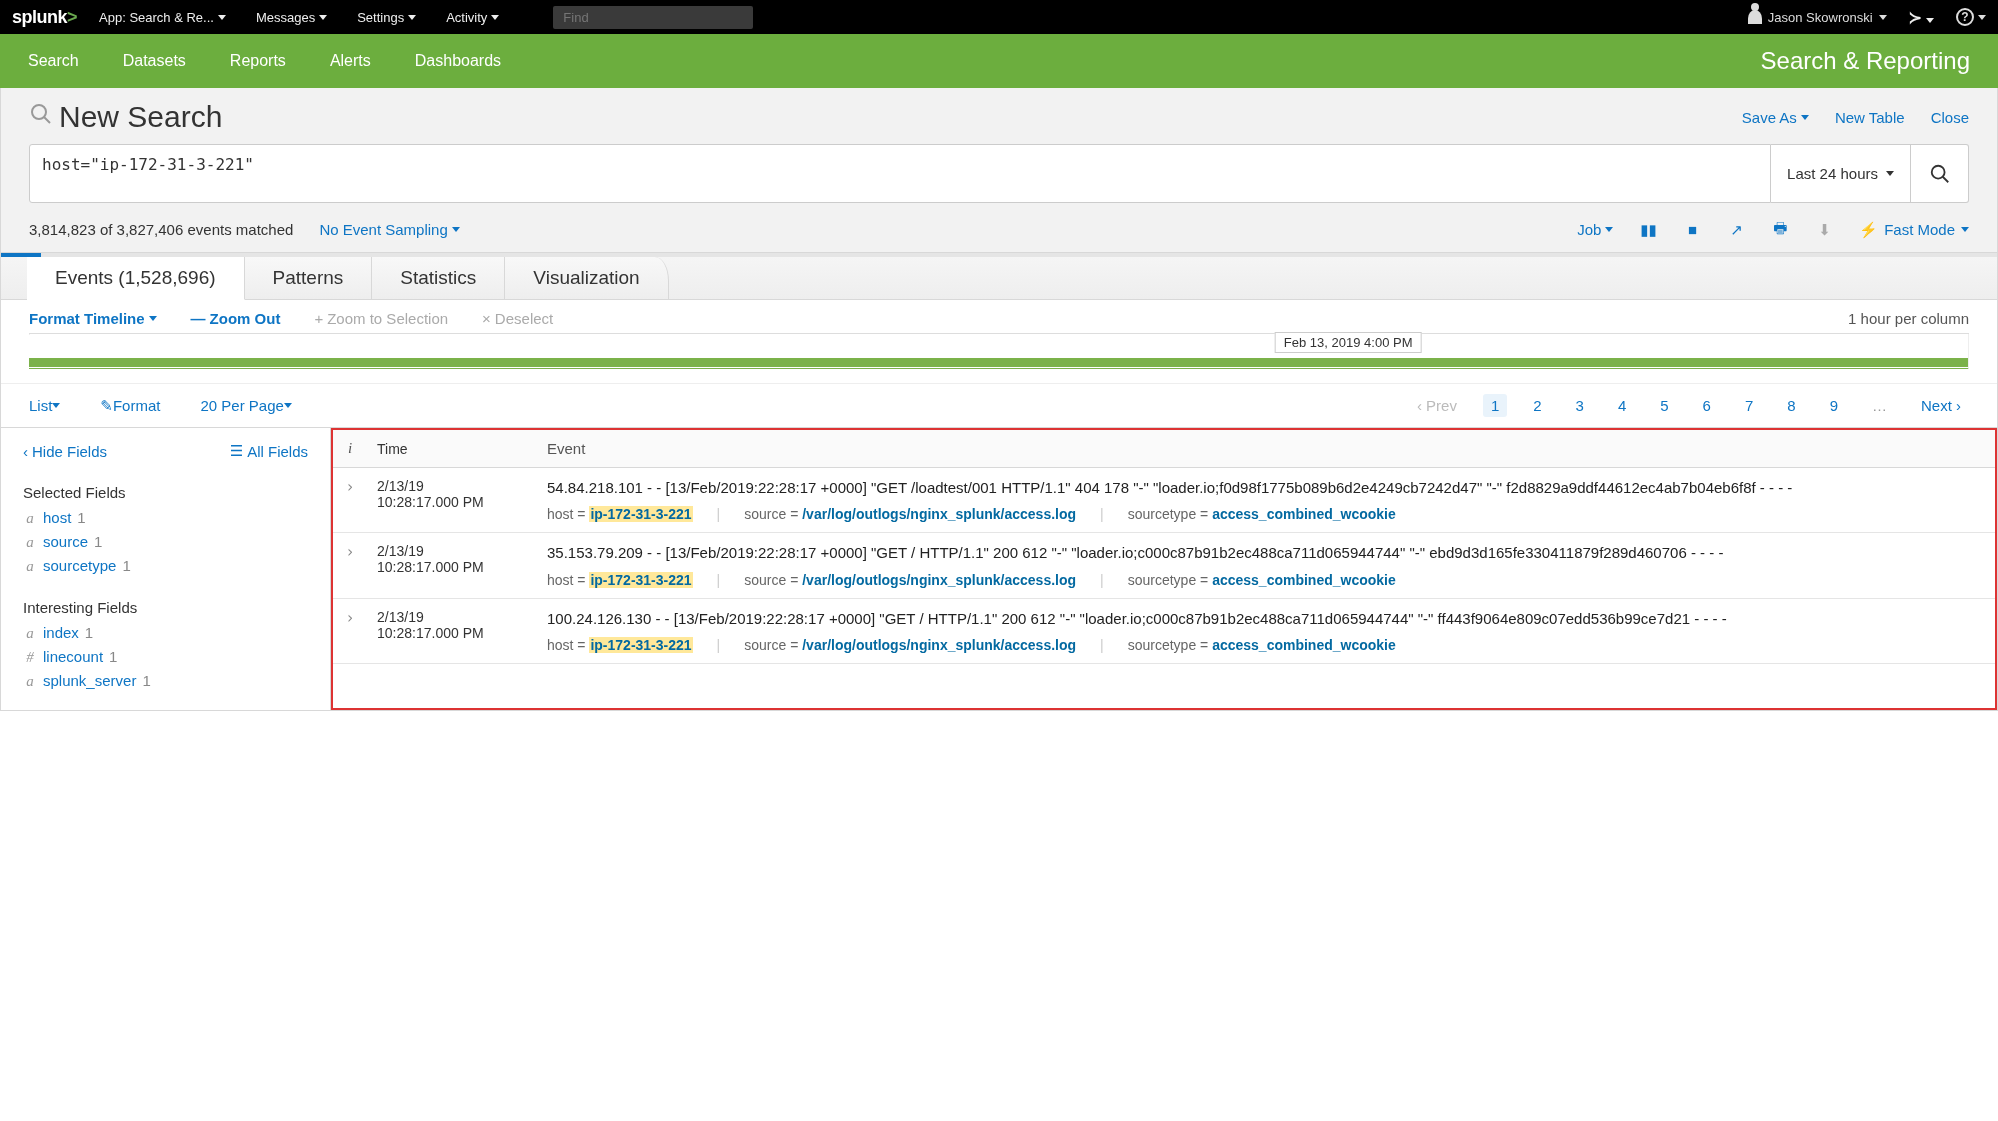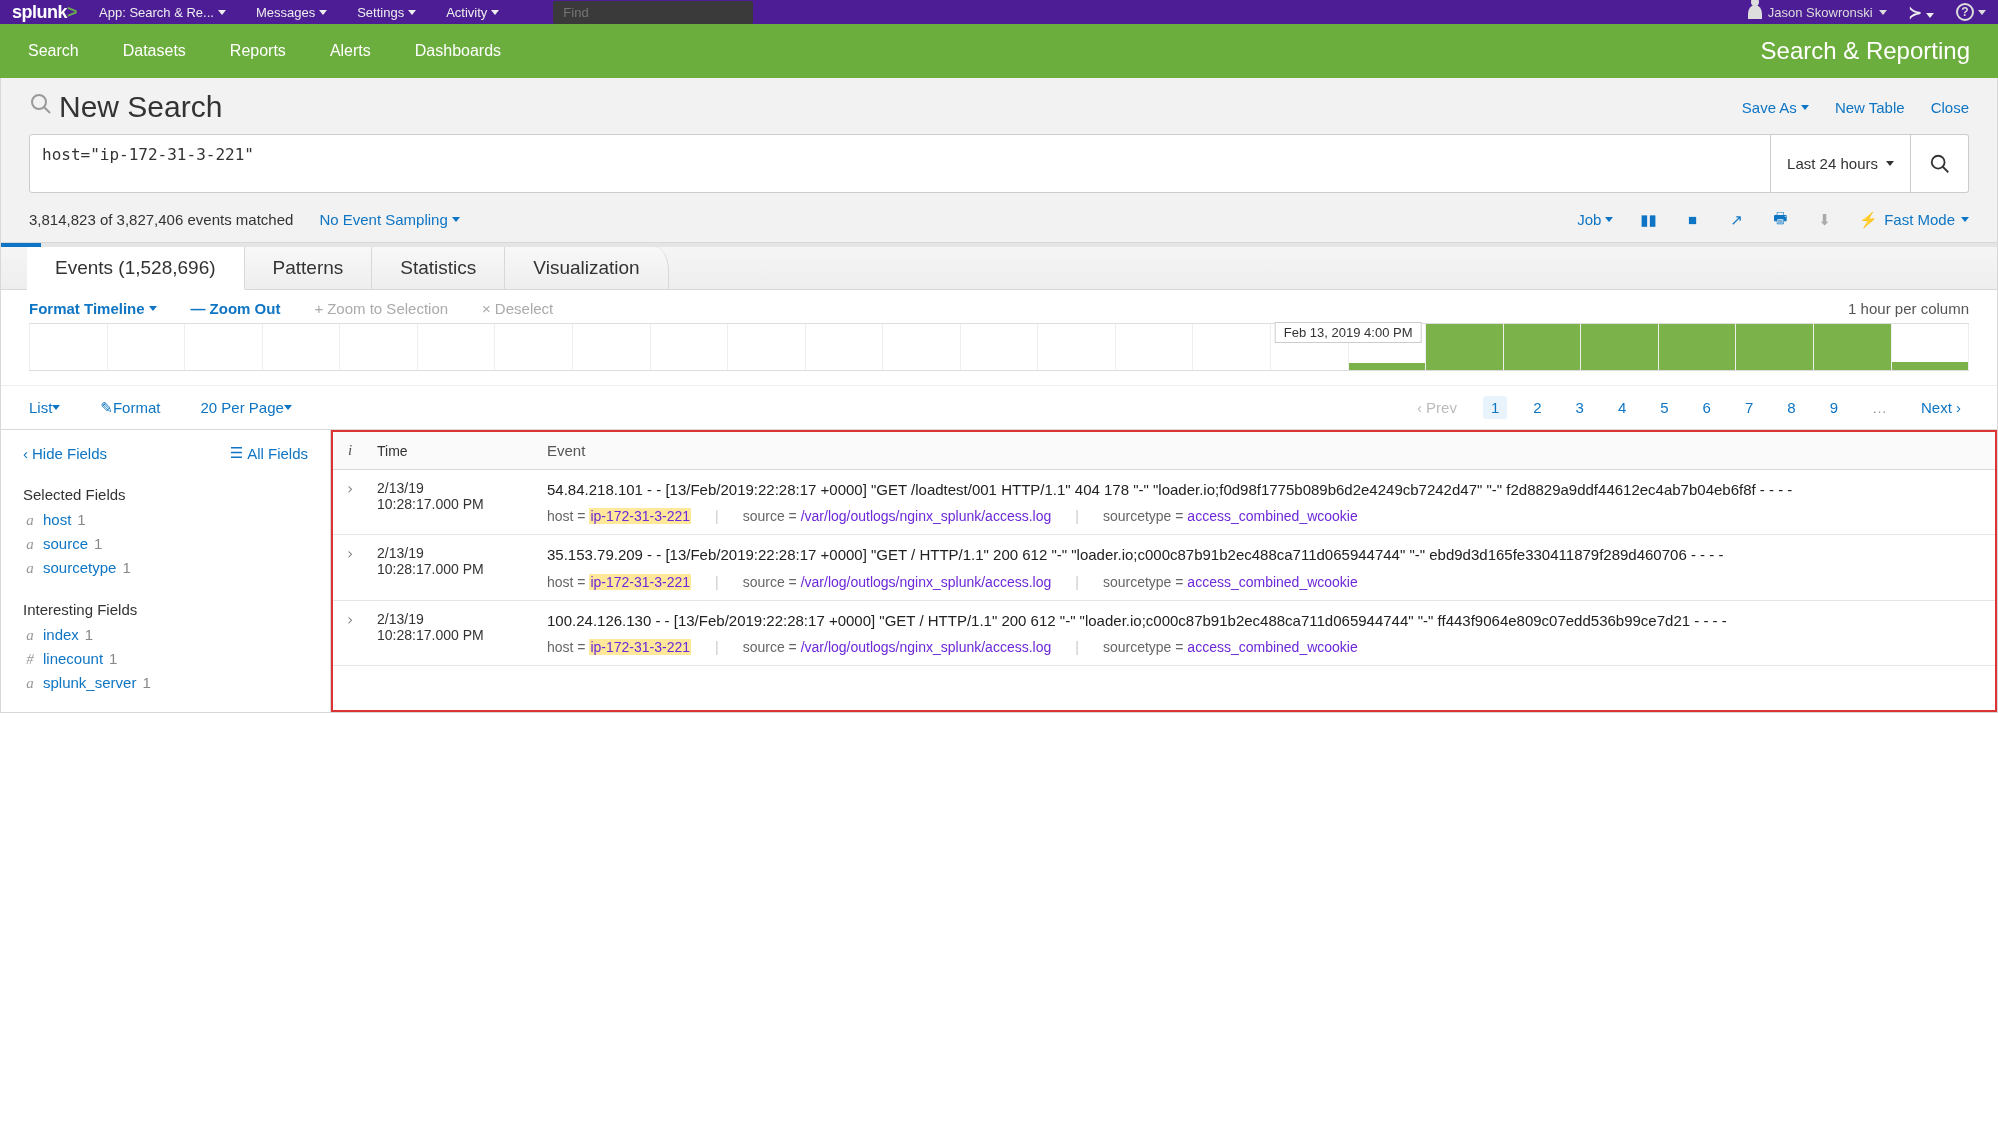--- a/index.html
+++ b/index.html
@@ -1,19 +1,19 @@
 <!DOCTYPE html>
 <html><head>
   <meta charset="utf-8">
   <style>
     * { margin: 0; padding: 0; box-sizing: border-box; }
     body { font-family: "Helvetica Neue", Helvetica, Arial, sans-serif; font-size: 14px; color: #333; background: #fff; }
 
     
-    .topbar { background: #4c1d95; height: 24px; display: flex; align-items: center; padding: 0 12px; color: #ddd; font-size: 13px; }
+    .topbar { background: #000000; height: 34px; display: flex; align-items: center; padding: 0 12px; color: #ddd; font-size: 13px; }
     .topbar .logo { color: #fff; font-weight: 700; font-size: 18px; margin-right: 22px; letter-spacing: -.5px; }
     .topbar .logo .gt { color: #6aa84f; font-weight: 700; }
     .topbar .menu { display: flex; gap: 30px; align-items: center; }
     .topbar .menu-item { cursor: pointer; color: #eee; font-size: 13px; display: flex; align-items: center; gap: 4px; }
     .topbar .find { margin-left: 24px; }
     .topbar .find input { background: #3a3a3a; border: none; color: #eee; padding: 4px 10px; width: 200px; font-size: 13px; border-radius: 2px; }
     .topbar .right { margin-left: auto; display: flex; align-items: center; gap: 22px; }
     .topbar .user { display: flex; align-items: center; gap: 6px; cursor: pointer; }
     .caret-down { display: inline-block; width: 0; height: 0; border-left: 4px solid transparent; border-right: 4px solid transparent; border-top: 5px solid currentColor; }
     .person-icon { width: 14px; height: 14px; background: #ddd; border-radius: 50% 50% 0 0 / 60% 60% 0 0; position: relative; }
@@ -56,21 +56,21 @@
     .viewtabs { display: flex; background: linear-gradient(#f5f5f5, #eee); border-bottom: 1px solid #d8d8d8; font-size: 19px; padding-left: 26px; }
     .viewtabs .vt { padding: 10px 28px; border-right: 1px solid #d8d8d8; cursor: pointer; color: #333; position: relative; background: linear-gradient(#f8f8f8,#eee); }
     .viewtabs .vt.active { background: #fff; border-bottom: 1px solid #fff; margin-bottom: -1px; }
     .viewtabs .vt.last { border-top-right-radius: 14px 24px; }
 
     
     .tlrow { display: flex; align-items: center; padding: 10px 28px 6px; gap: 34px; font-size: 15px; }
     .tlrow .link { color: #0e75c4; cursor: pointer; display: inline-flex; align-items: center; gap: 4px; font-weight: bold; }
     .tlrow .dis { color: #aaa; display: inline-flex; align-items: center; gap: 4px; }
     .tlrow .per { margin-left: auto; color: #555; }
-    .timeline { position: relative; margin: 0 28px 14px; height: 48px; display: flex; border-top: 1px solid #ddd; border-bottom: 1px solid #ddd; }
+    .timeline { position: relative; margin: 0 28px 14px; height: 36px; display: flex; border-top: 1px solid #ddd; border-bottom: 1px solid #ddd; flex-direction: column; }
     .timeline .col { flex: 1; border-right: 1px solid #eee; position: relative; display: flex; align-items: flex-end; }
     .timeline .col:first-child { border-left: 1px solid #eee; }
     .timeline .bar { width: 100%; background: #7bb24a; }
     .timeline .tip { position: absolute; top: -2px; transform: translateX(-50%); background: #fff; border: 1px solid #ccc; padding: 2px 8px; font-size: 13px; white-space: nowrap; z-index: 3; }
 
     
     .listbar { display: flex; align-items: center; padding: 10px 28px; gap: 40px; font-size: 15px; border-top: 1px solid #eee; }
     .listbar .link { color: #0e75c4; cursor: pointer; display: inline-flex; align-items: center; }
     .pager { margin-left: auto; display: flex; align-items: center; gap: 18px; font-size: 15px; }
     .pager .pg { color: #0e75c4; cursor: pointer; padding: 3px 8px; }
@@ -92,21 +92,21 @@
     .events table { width: 100%; border-collapse: collapse; font-size: 15px; }
     .events thead th { text-align: left; font-weight: 400; color: #555; padding: 10px 10px; background: #fafafa; border-bottom: 1px solid #d8d8d8; }
     .events thead th.i { font-style: italic; font-family: Georgia, serif; width: 34px; text-align: center; }
     .events thead th.time { width: 170px; }
     .events tbody td { vertical-align: top; padding: 10px 10px; border-bottom: 1px solid #e5e5e5; }
     .events .exp { color: #888; cursor: pointer; font-family: monospace; text-align: center; }
     .events .time { color: #333; font-size: 14px; }
     .events .raw { font-family: Liberation Sans, sans-serif; font-size: 15px; color: #222; word-break: break-all; line-height: 1.35; }
     .events .meta { margin-top: 8px; font-size: 14px; color: #666; display: flex; flex-wrap: wrap; gap: 4px 24px; }
     .events .meta .pair .k { color: #666; }
-    .events .meta .pair .v { color: #6d28d9; }
+    .events .meta .pair .v { color: #0369a1; font-weight: bold; }
     .events .meta .pair .hl { background: #ffe89a; padding: 0 1px; }
     .events .meta .sep { color: #ccc; }
 
     
     .u { font-family: Arial, sans-serif; }
   </style>
 </head>
 <body>
 
 <div class="topbar">

